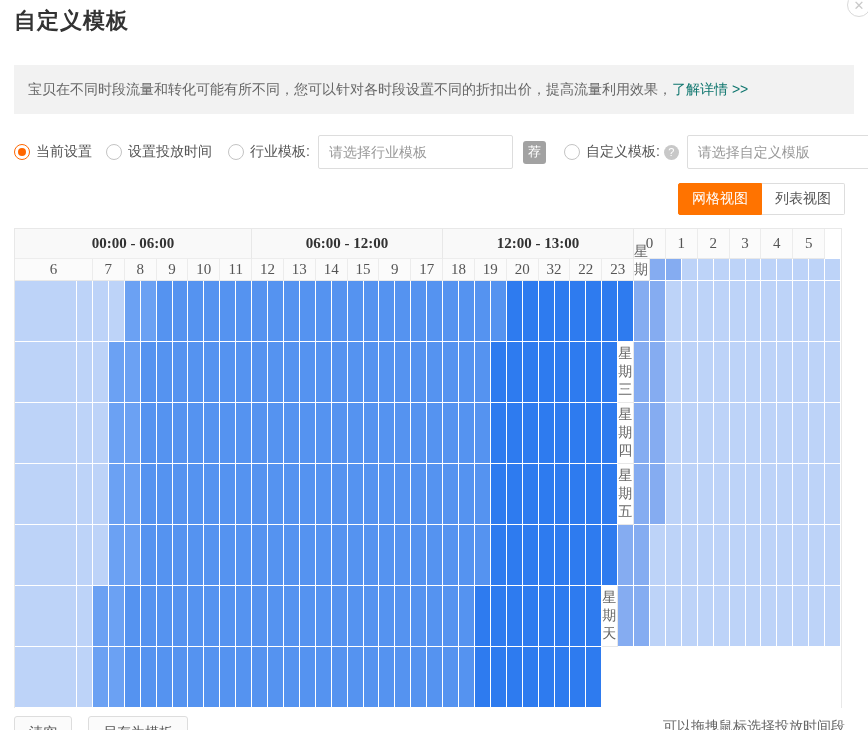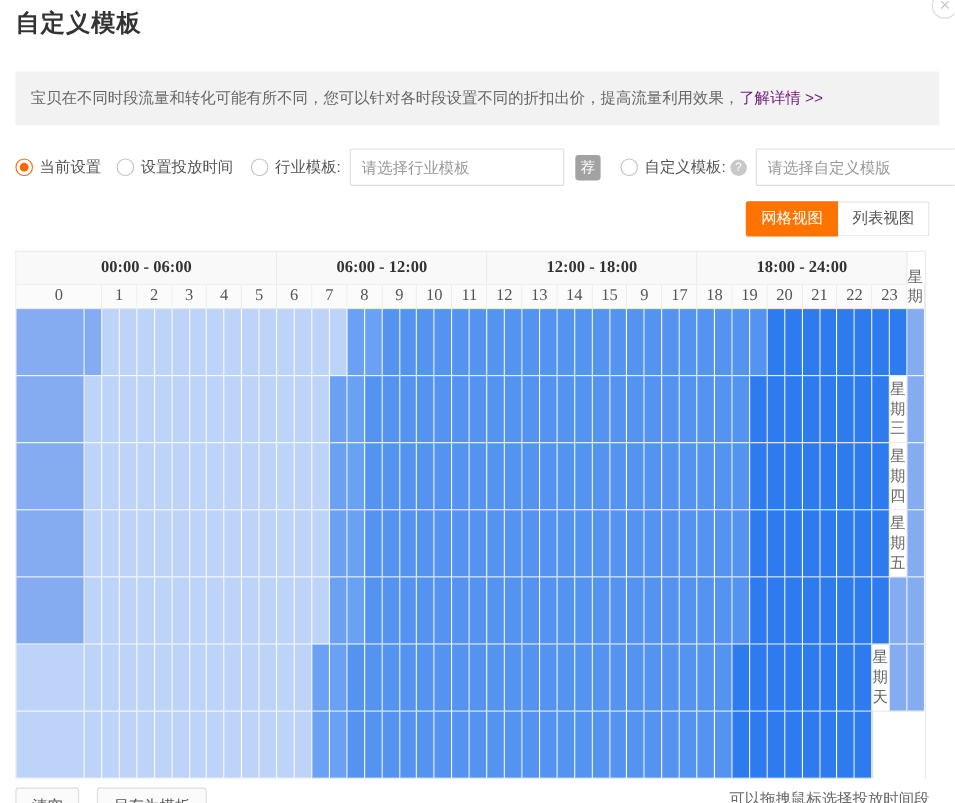--- a/index.html
+++ b/index.html
@@ -13,21 +13,21 @@
     position:absolute; top:-7px; right:-3px; width:24px; height:24px;
     border:1px solid #d9d9d9; border-radius:50%; color:#c9c9c9;
     display:flex; align-items:center; justify-content:center;
     font-size:13px; background:#fff; cursor:pointer;
   }
   .page-title { font-size:22px; color:#333; font-weight:600; letter-spacing:1px; }
   .banner {
     margin-top:29px; background:#f2f2f2; padding:15px 14px;
     font-size:14px; color:#666; line-height:19px;
   }
-  .banner a { color:#701a75; text-decoration:none; }
+  .banner a { color:#0f766e; text-decoration:none; }
   .options-row { margin-top:21px; display:flex; align-items:center; height:34px; }
   .radio-item { display:flex; align-items:center; cursor:pointer; }
   .radio {
     width:16px; height:16px; border-radius:50%; border:1px solid #c4c4c4;
     background:#fff; display:inline-block; position:relative; flex:0 0 auto;
   }
   .radio.checked { border-color:#ff6600; }
   .radio.checked::after {
     content:""; position:absolute; left:3px; top:3px; width:8px; height:8px;
     border-radius:50%; background:#ff6600;
@@ -137,22 +137,21 @@
   </div>
 
   <div class="toggle-row">
     <button class="toggle-btn active">网格视图</button>
     <button class="toggle-btn inactive">列表视图</button>
   </div>
 
   <div class="time-grid">
       <div class="range-cell">00:00 - 06:00</div>
       <div class="range-cell">06:00 - 12:00</div>
-      <div class="range-cell">12:00 - 18:00</div>
-      <div class="range-cell">18:00 - 24:00</div>
+      <div class="range-cell">12:00 - 13:00</div>
       <div class="hour-cell">0</div>
       <div class="hour-cell">1</div>
       <div class="hour-cell">2</div>
       <div class="hour-cell">3</div>
       <div class="hour-cell">4</div>
       <div class="hour-cell">5</div>
       <div class="hour-cell">6</div>
       <div class="hour-cell">7</div>
       <div class="hour-cell">8</div>
       <div class="hour-cell">9</div>
@@ -160,21 +159,21 @@
       <div class="hour-cell">11</div>
       <div class="hour-cell">12</div>
       <div class="hour-cell">13</div>
       <div class="hour-cell">14</div>
       <div class="hour-cell">15</div>
       <div class="hour-cell">9</div>
       <div class="hour-cell">17</div>
       <div class="hour-cell">18</div>
       <div class="hour-cell">19</div>
       <div class="hour-cell">20</div>
-      <div class="hour-cell">21</div>
+      <div class="hour-cell">32</div>
       <div class="hour-cell">22</div>
       <div class="hour-cell">23</div>
       <div class="day-cell">星期一</div>
       <div class="slot" style="background: rgb(133, 172, 241);"></div>
       <div class="slot" style="background: rgb(133, 172, 241);"></div>
       <div class="slot" style="background: rgb(189, 211, 248);"></div>
       <div class="slot" style="background: rgb(189, 211, 248);"></div>
       <div class="slot" style="background: rgb(189, 211, 248);"></div>
       <div class="slot" style="background: rgb(189, 211, 248);"></div>
       <div class="slot" style="background: rgb(189, 211, 248);"></div>

